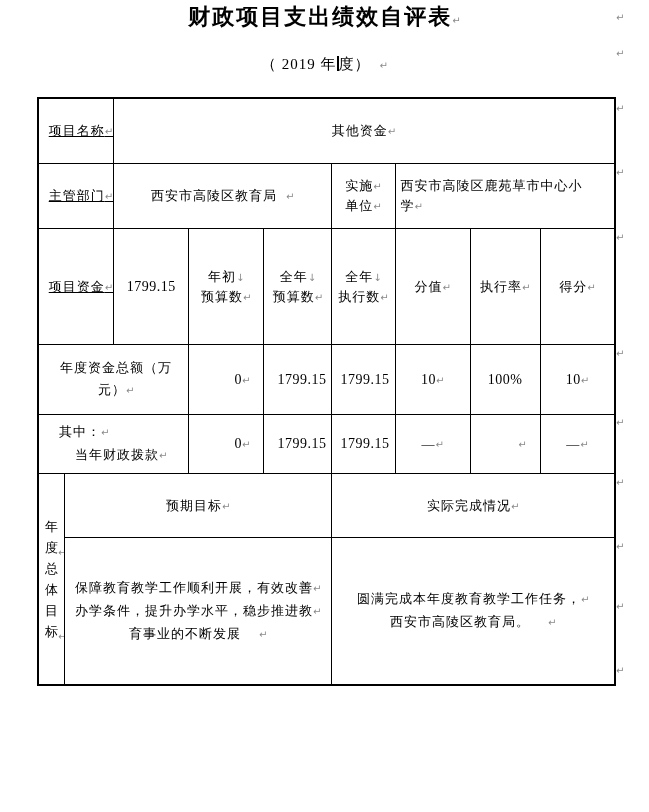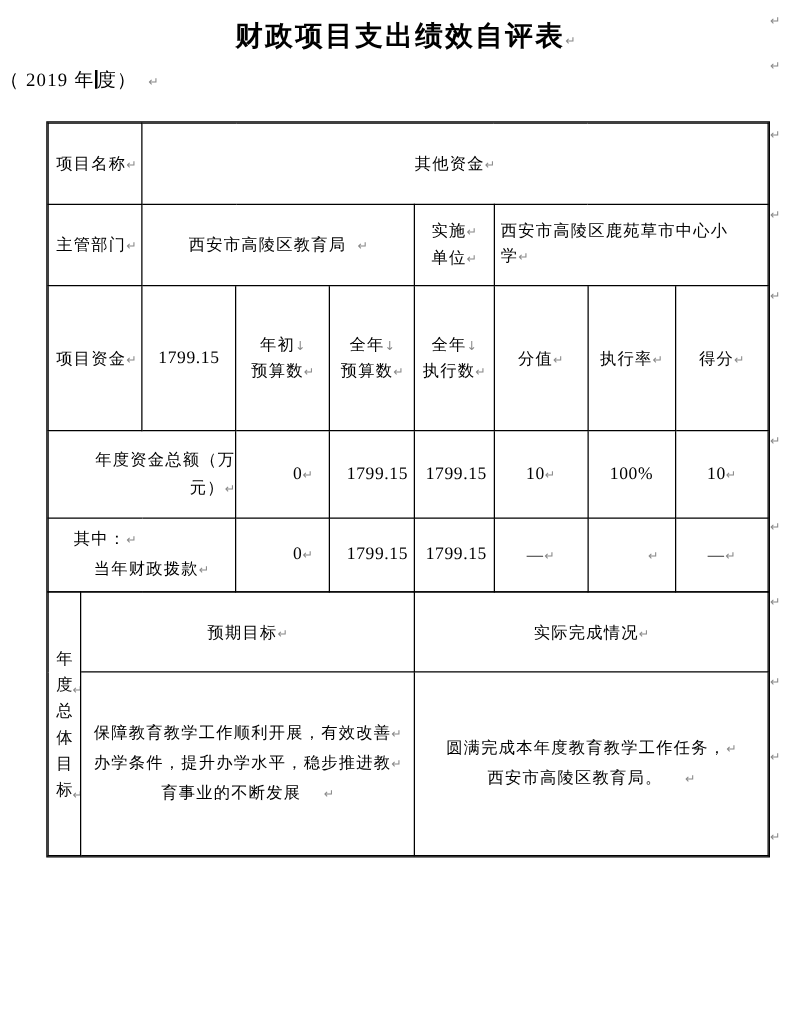--- a/index.html
+++ b/index.html
@@ -2,45 +2,45 @@
 <html><head>
 <meta charset="utf-8">
 <style>
   html,body{margin:0;padding:0;background:#ffffff;}
   .page{
     position:relative;width:649px;height:812px;background:#fff;
     font-family:"Liberation Serif","DejaVu Serif",serif;color:#000;overflow:hidden;
   }
   .doc-title{
     position:absolute;top:2px;left:0;width:100%;text-align:center;
-    font-size:22px;font-weight:bold;letter-spacing:2px;margin-top:12px;
+    font-size:22px;font-weight:bold;letter-spacing:2px;
   }
   .doc-subtitle{
-    position:absolute;top:55px;left:0;width:100%;text-align:left;
+    position:absolute;top:55px;left:0;width:100%;text-align:center;
     font-size:15px;letter-spacing:1px;
   }
   .mk{
     color:#8a8a8a;font-family:"DejaVu Sans",sans-serif;font-size:10px;
     font-weight:normal;letter-spacing:0;
   }
   .mk-sp{margin-left:9px;}
   .mk-sp2{margin-left:18px;}
   .caret{display:inline-block;width:2px;height:15px;background:#000;vertical-align:-2px;}
   .tbl-wrap{position:absolute;left:37px;top:97px;border:1px solid #000;width:577px;}
   table{border-collapse:collapse;table-layout:fixed;width:577px;}
   #tblB{margin-top:-1px;}
   td{
     border:1px solid #000;font-size:13px;letter-spacing:1px;
     text-align:center;vertical-align:middle;padding:0;overflow:hidden;
   }
   tr.r1{height:65px;} tr.r2{height:65px;} tr.r3{height:116px;padding-left:13px;}
   tr.r4{height:70px;} tr.r5{height:59px;} tr.r6{height:64px;} tr.r7{height:60px;}
   tr.gh{height:64px;} tr.gc{height:147px;}
-  .lab{text-align:left;padding-left:6px;}
-  .lab4{text-align:right;padding-left:5px;line-height:22px;}
+  .lab{text-align:right;padding-left:6px;text-decoration:underline;}
+  .lab4{text-align:center;padding-left:5px;line-height:22px;}
   .lab5{text-align:left;padding-left:20px;line-height:22px;margin-top:11px;}
   .lab5 .ind{padding-left:16px;}
   .h2l{line-height:19px;}
   .num{font-size:14px;letter-spacing:0.5px;}
   .num-r{text-align:right;padding-right:5px;}
   .num-r0{text-align:right;padding-right:13px;}
   .emk{text-align:right;padding-right:13px;}
   .impl-val{text-align:left;padding-left:5px;line-height:20px;}
   .goal-txt{line-height:22px;}
   .vstack{display:flex;flex-direction:column;align-items:center;justify-content:center;height:100%;}

